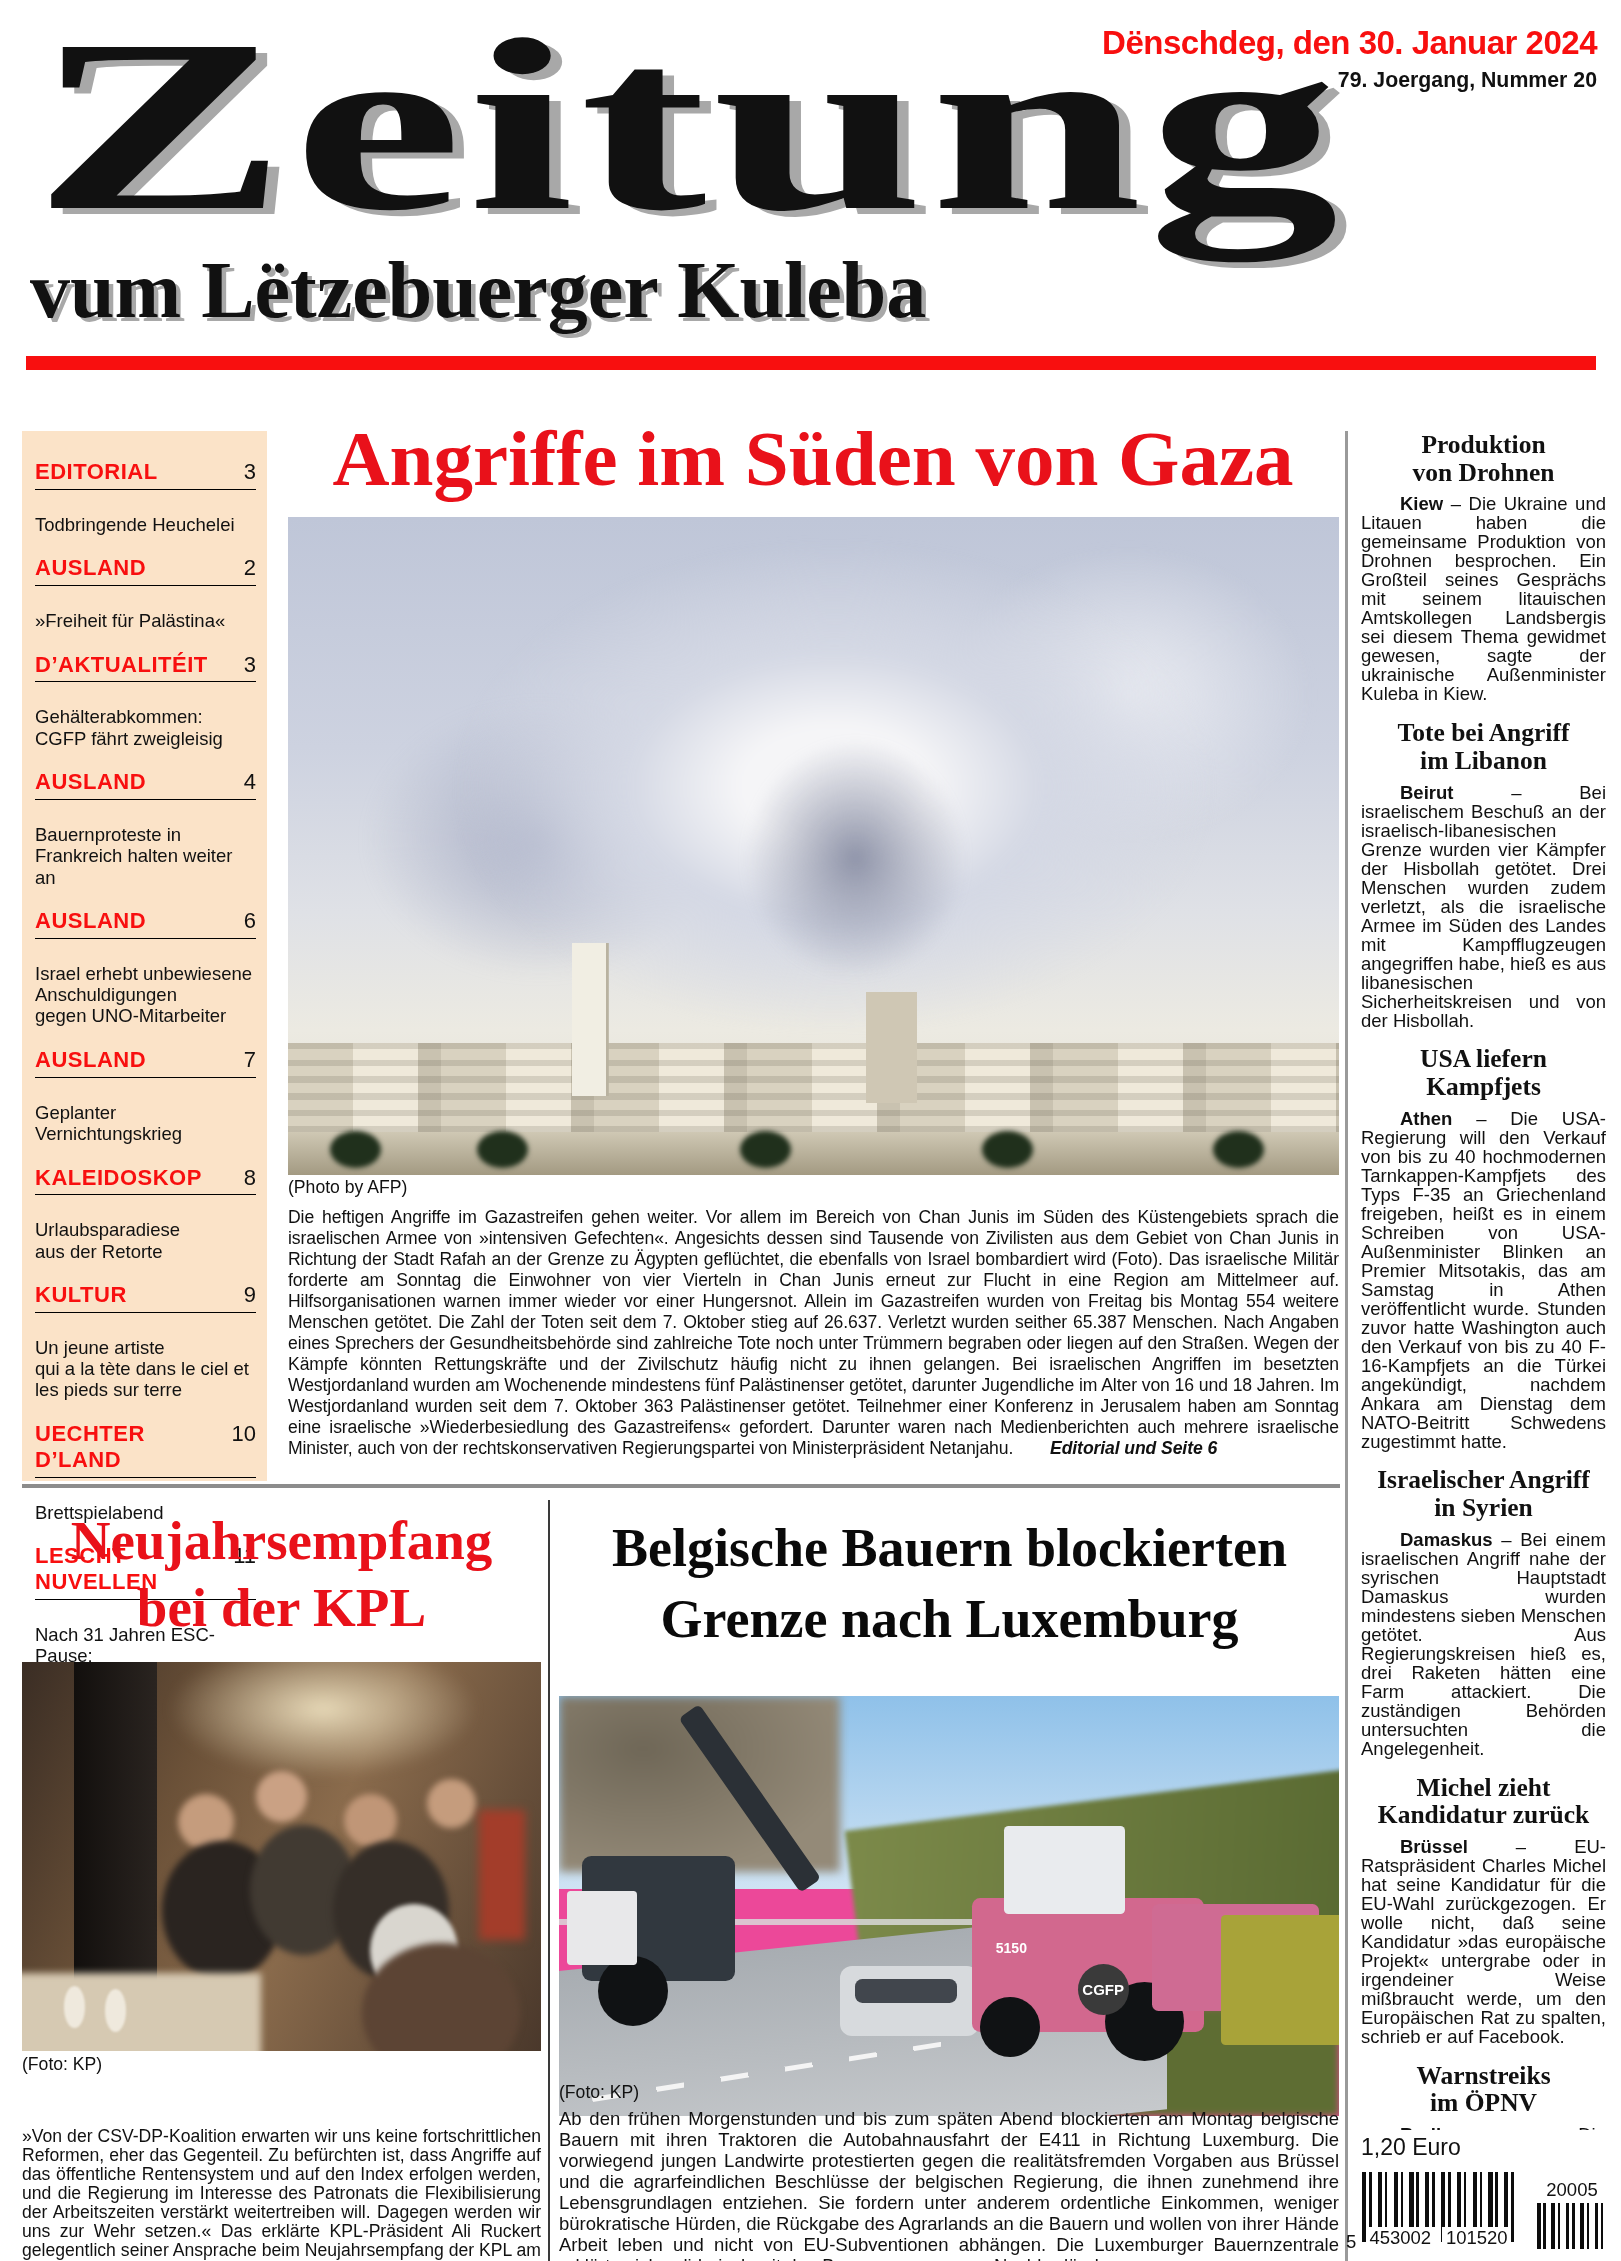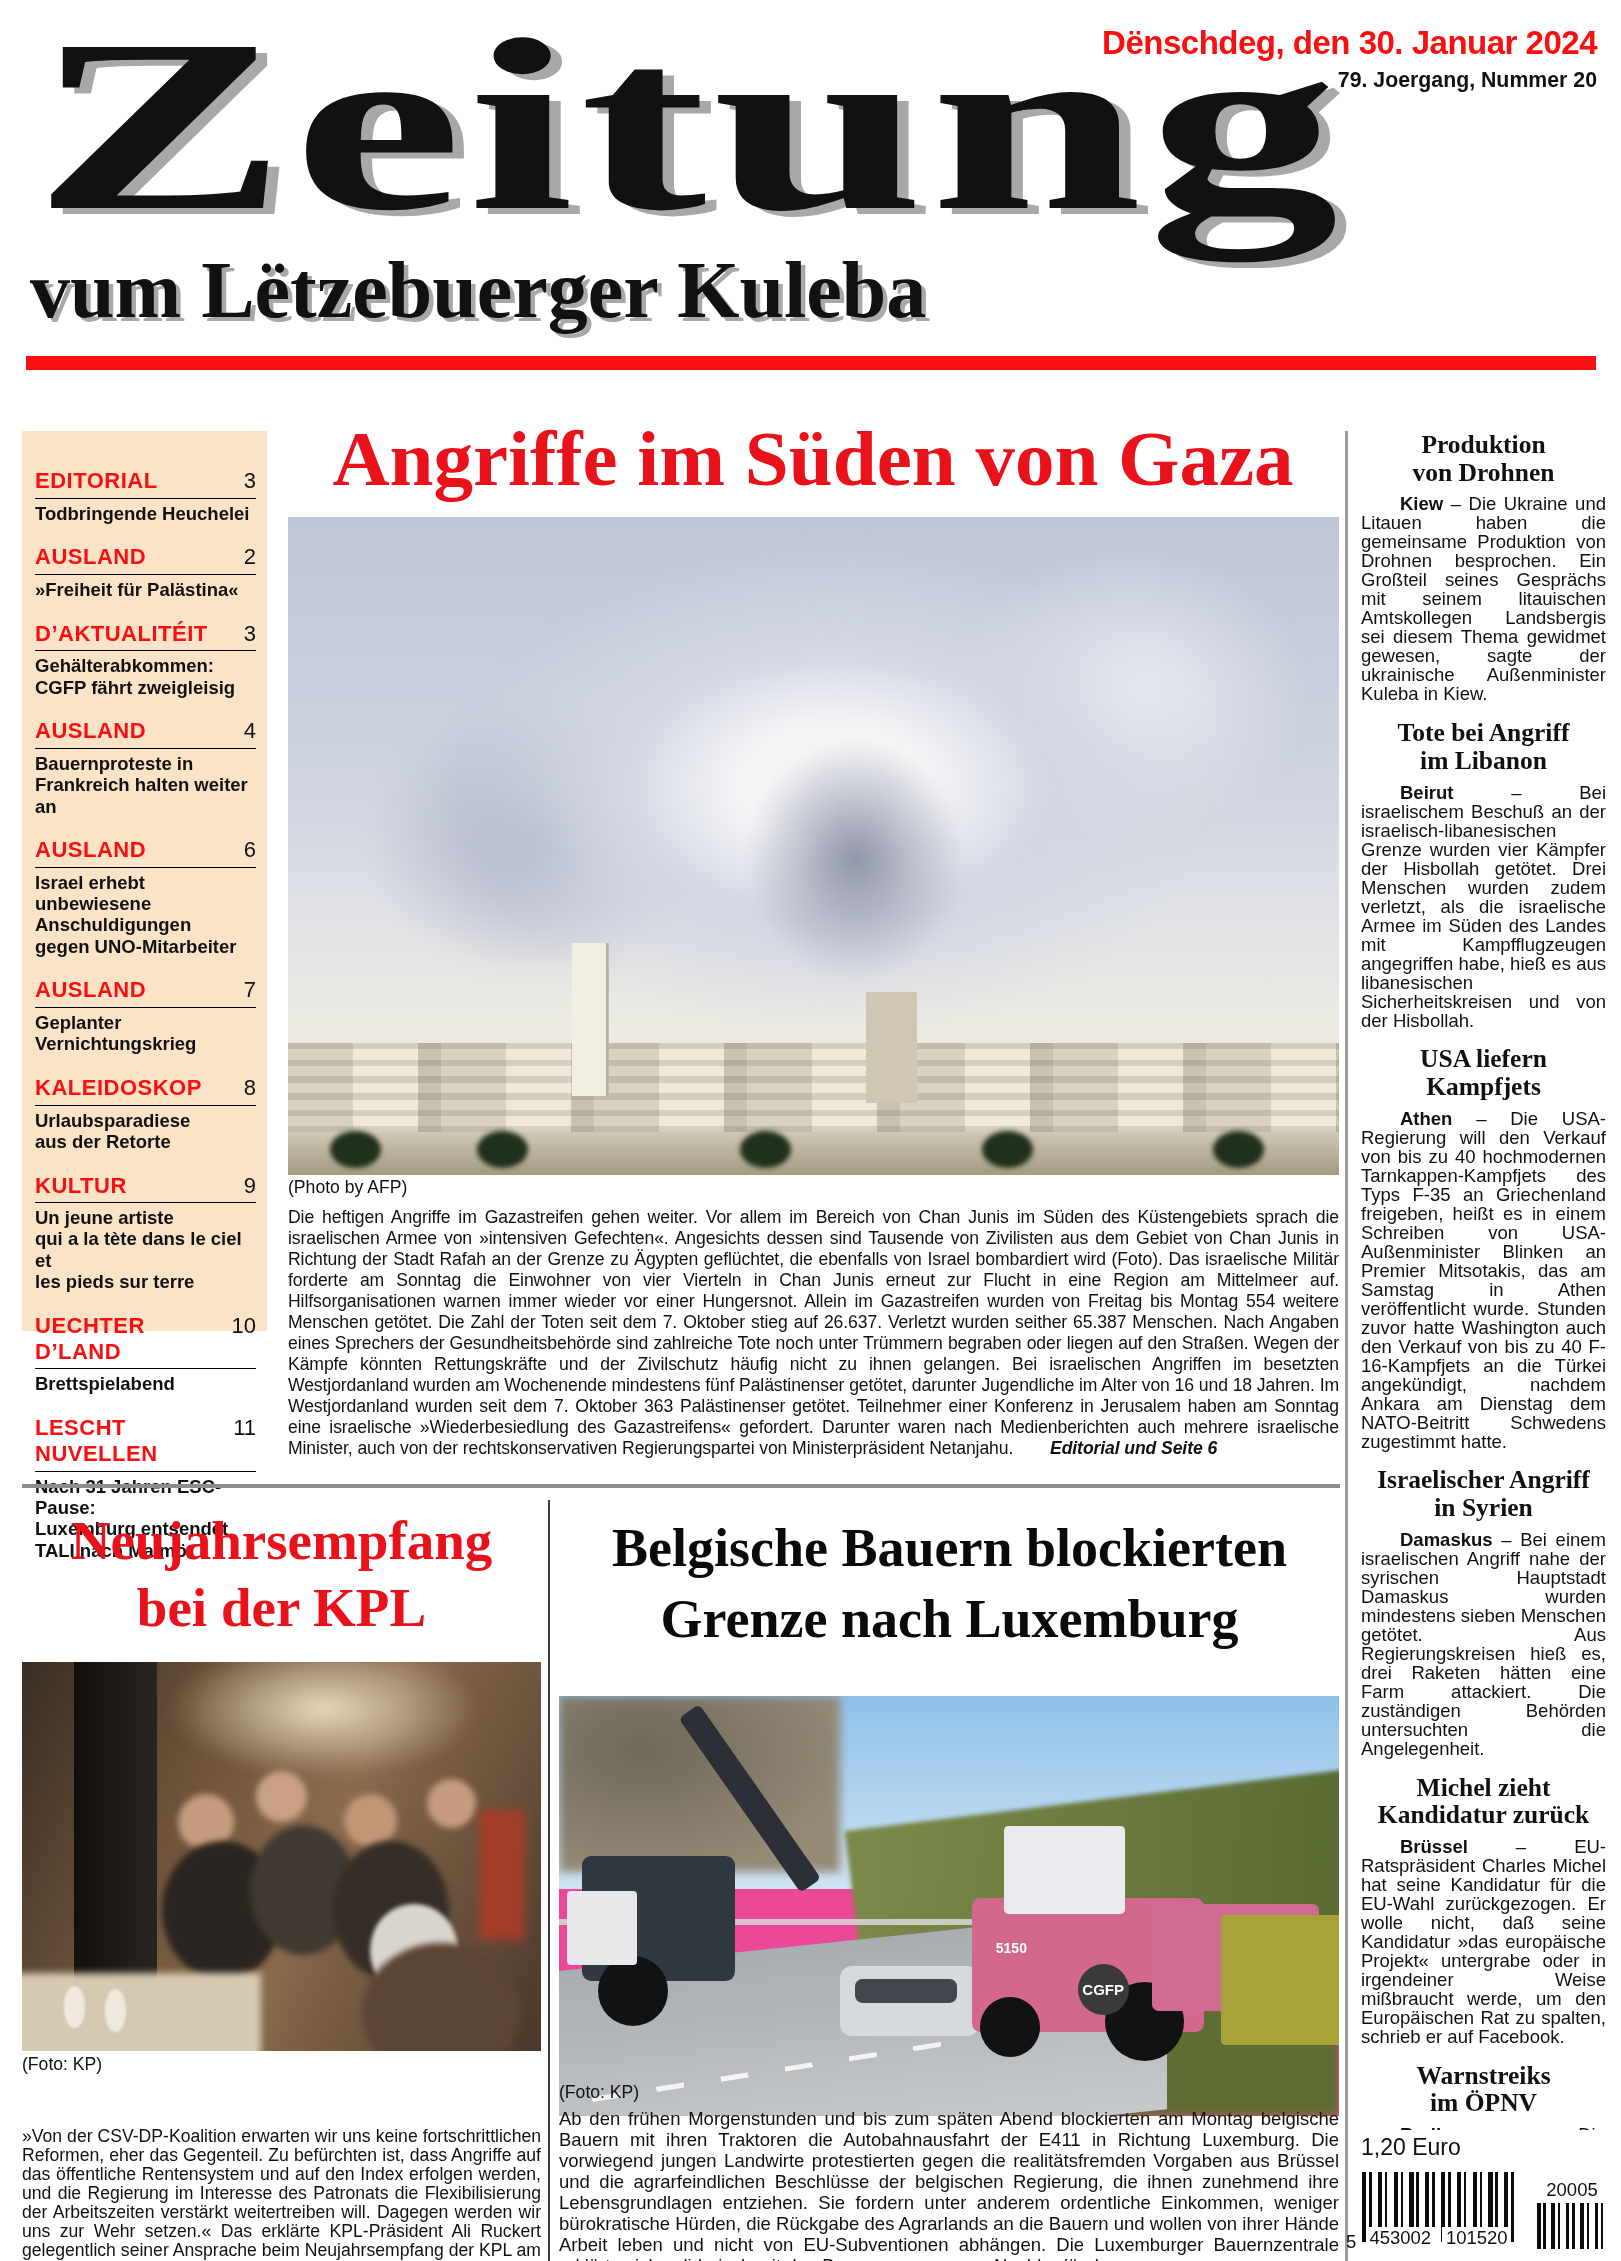--- a/index.html
+++ b/index.html
@@ -19,28 +19,28 @@
     font-weight:bold;font-size:33px;letter-spacing:-0.5px;}
   .issue-edition{position:absolute;top:68px;right:24px;font-weight:bold;font-size:21.3px;}
   .masthead{position:absolute;top:-3.7px;left:33px;font-family:var(--serif);font-weight:bold;
     font-size:246px;line-height:1.05;letter-spacing:3.7px;transform:scaleX(1.55);
     transform-origin:left top;text-shadow:7.4px 6px 0 var(--shadow);white-space:nowrap;}
   .masthead-sub{position:absolute;top:245px;left:30px;font-family:var(--serif);font-weight:bold;
     font-size:80px;text-shadow:4.6px 3.7px 0 var(--shadow);white-space:nowrap;}
   .red-rule{position:absolute;top:356px;left:25.5px;width:1570px;height:14px;background:var(--red-bright);}
 
   
-  .sidebar{position:absolute;left:22px;top:431px;width:245px;height:900px;
-    background:var(--sidebar-bg);padding:37px 11px 0 13px;box-sizing:border-box;}
+  .sidebar{position:absolute;left:22px;top:431px;width:245px;height:1050px;
+    background:var(--sidebar-bg);padding:28px 11px 0 13px;box-sizing:border-box;}
   .idx-item{margin-bottom:20.4px;}
   .idx-head{display:flex;justify-content:space-between;align-items:baseline;
     border-bottom:1.9px solid #000;padding-bottom:3.7px;}
   .idx-cat{color:var(--red-bright);font-weight:bold;font-size:22px;letter-spacing:0.5px;}
   .idx-page{font-size:22px;color:#111;}
-  .idx-desc{margin-top:4px;font-size:18.5px;line-height:1.15;white-space:pre-line;font-weight:bold;}
+  .idx-desc{margin-top:24px;font-size:18.5px;line-height:1.15;white-space:pre-line;}
 
   
   .headline-main{position:absolute;left:287px;top:419px;width:1052px;text-align:center;
     color:var(--red);font-family:var(--serif);font-weight:bold;font-size:79px;line-height:1;}
   .photo{position:absolute;overflow:hidden;}
   .photo>div{position:absolute;}
   .photo-gaza{left:288px;top:517px;width:1051px;height:658px;
     background:linear-gradient(180deg,#bfc6d8 0%,#cdd2e0 35%,#dfe1e6 60%,#eceae2 78%,#e2ddcf 100%);}
   .gz-s1{left:16%;top:4%;width:72%;height:74%;border-radius:50%;
     background:radial-gradient(closest-side,#f5f5f7 25%,#d4d8e4 55%,transparent);filter:blur(6.5px);}

